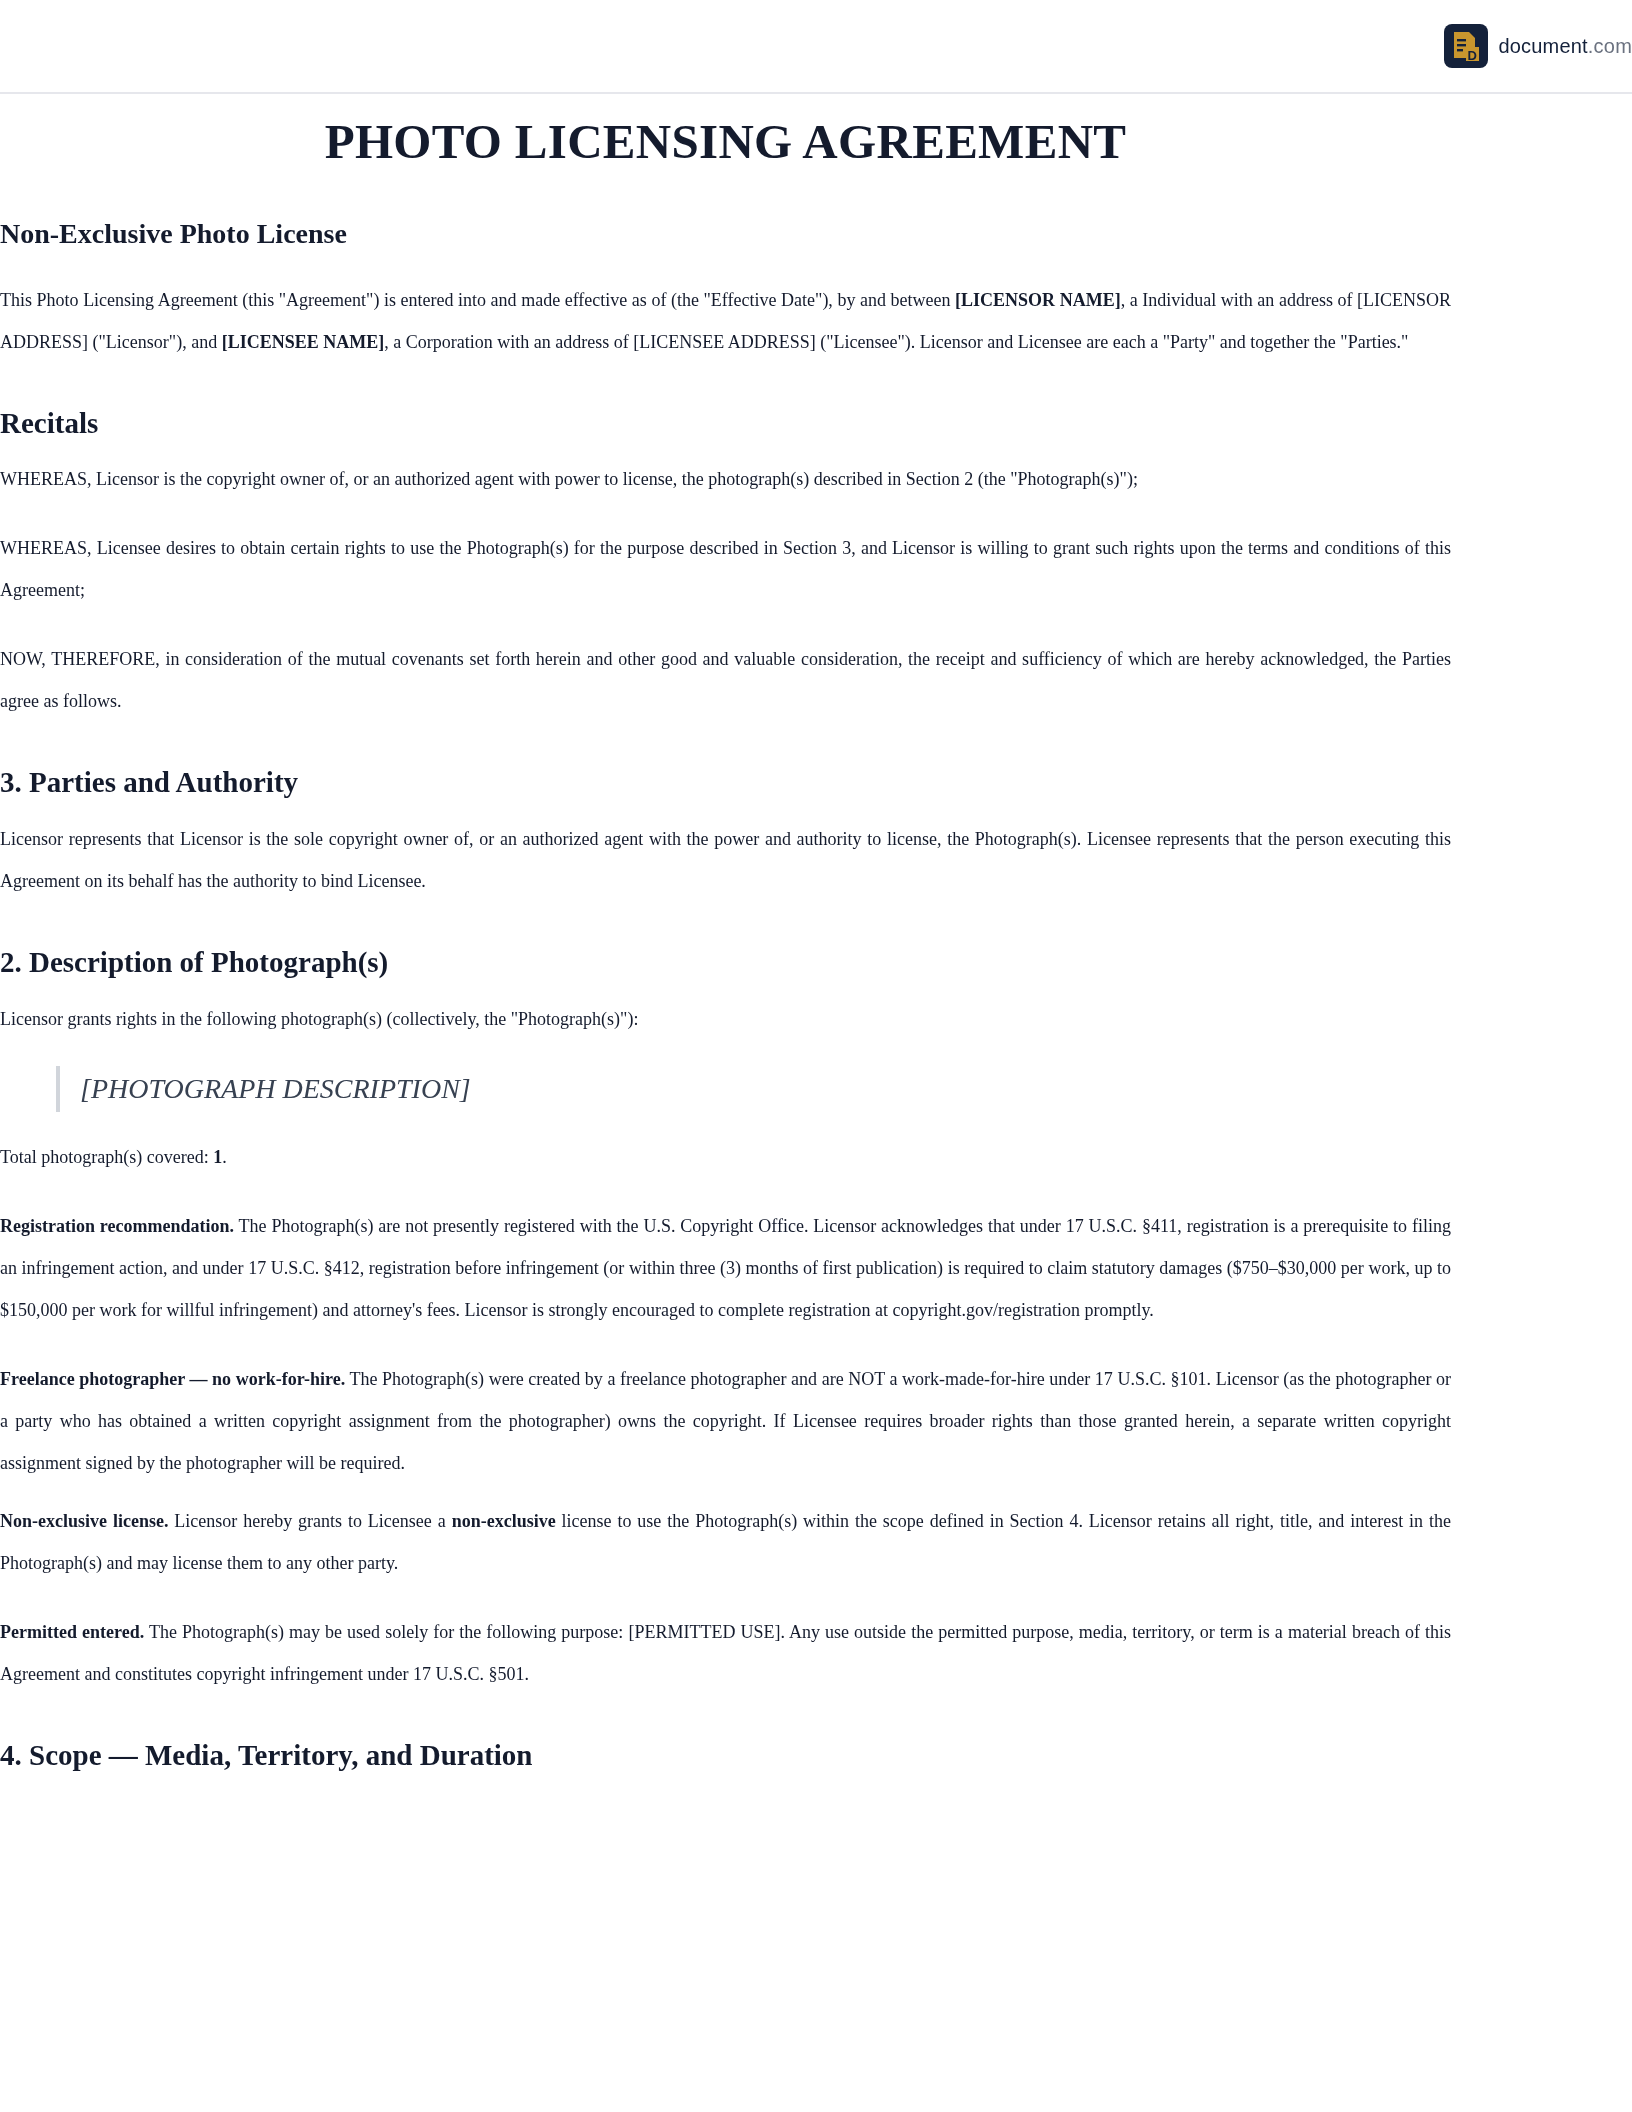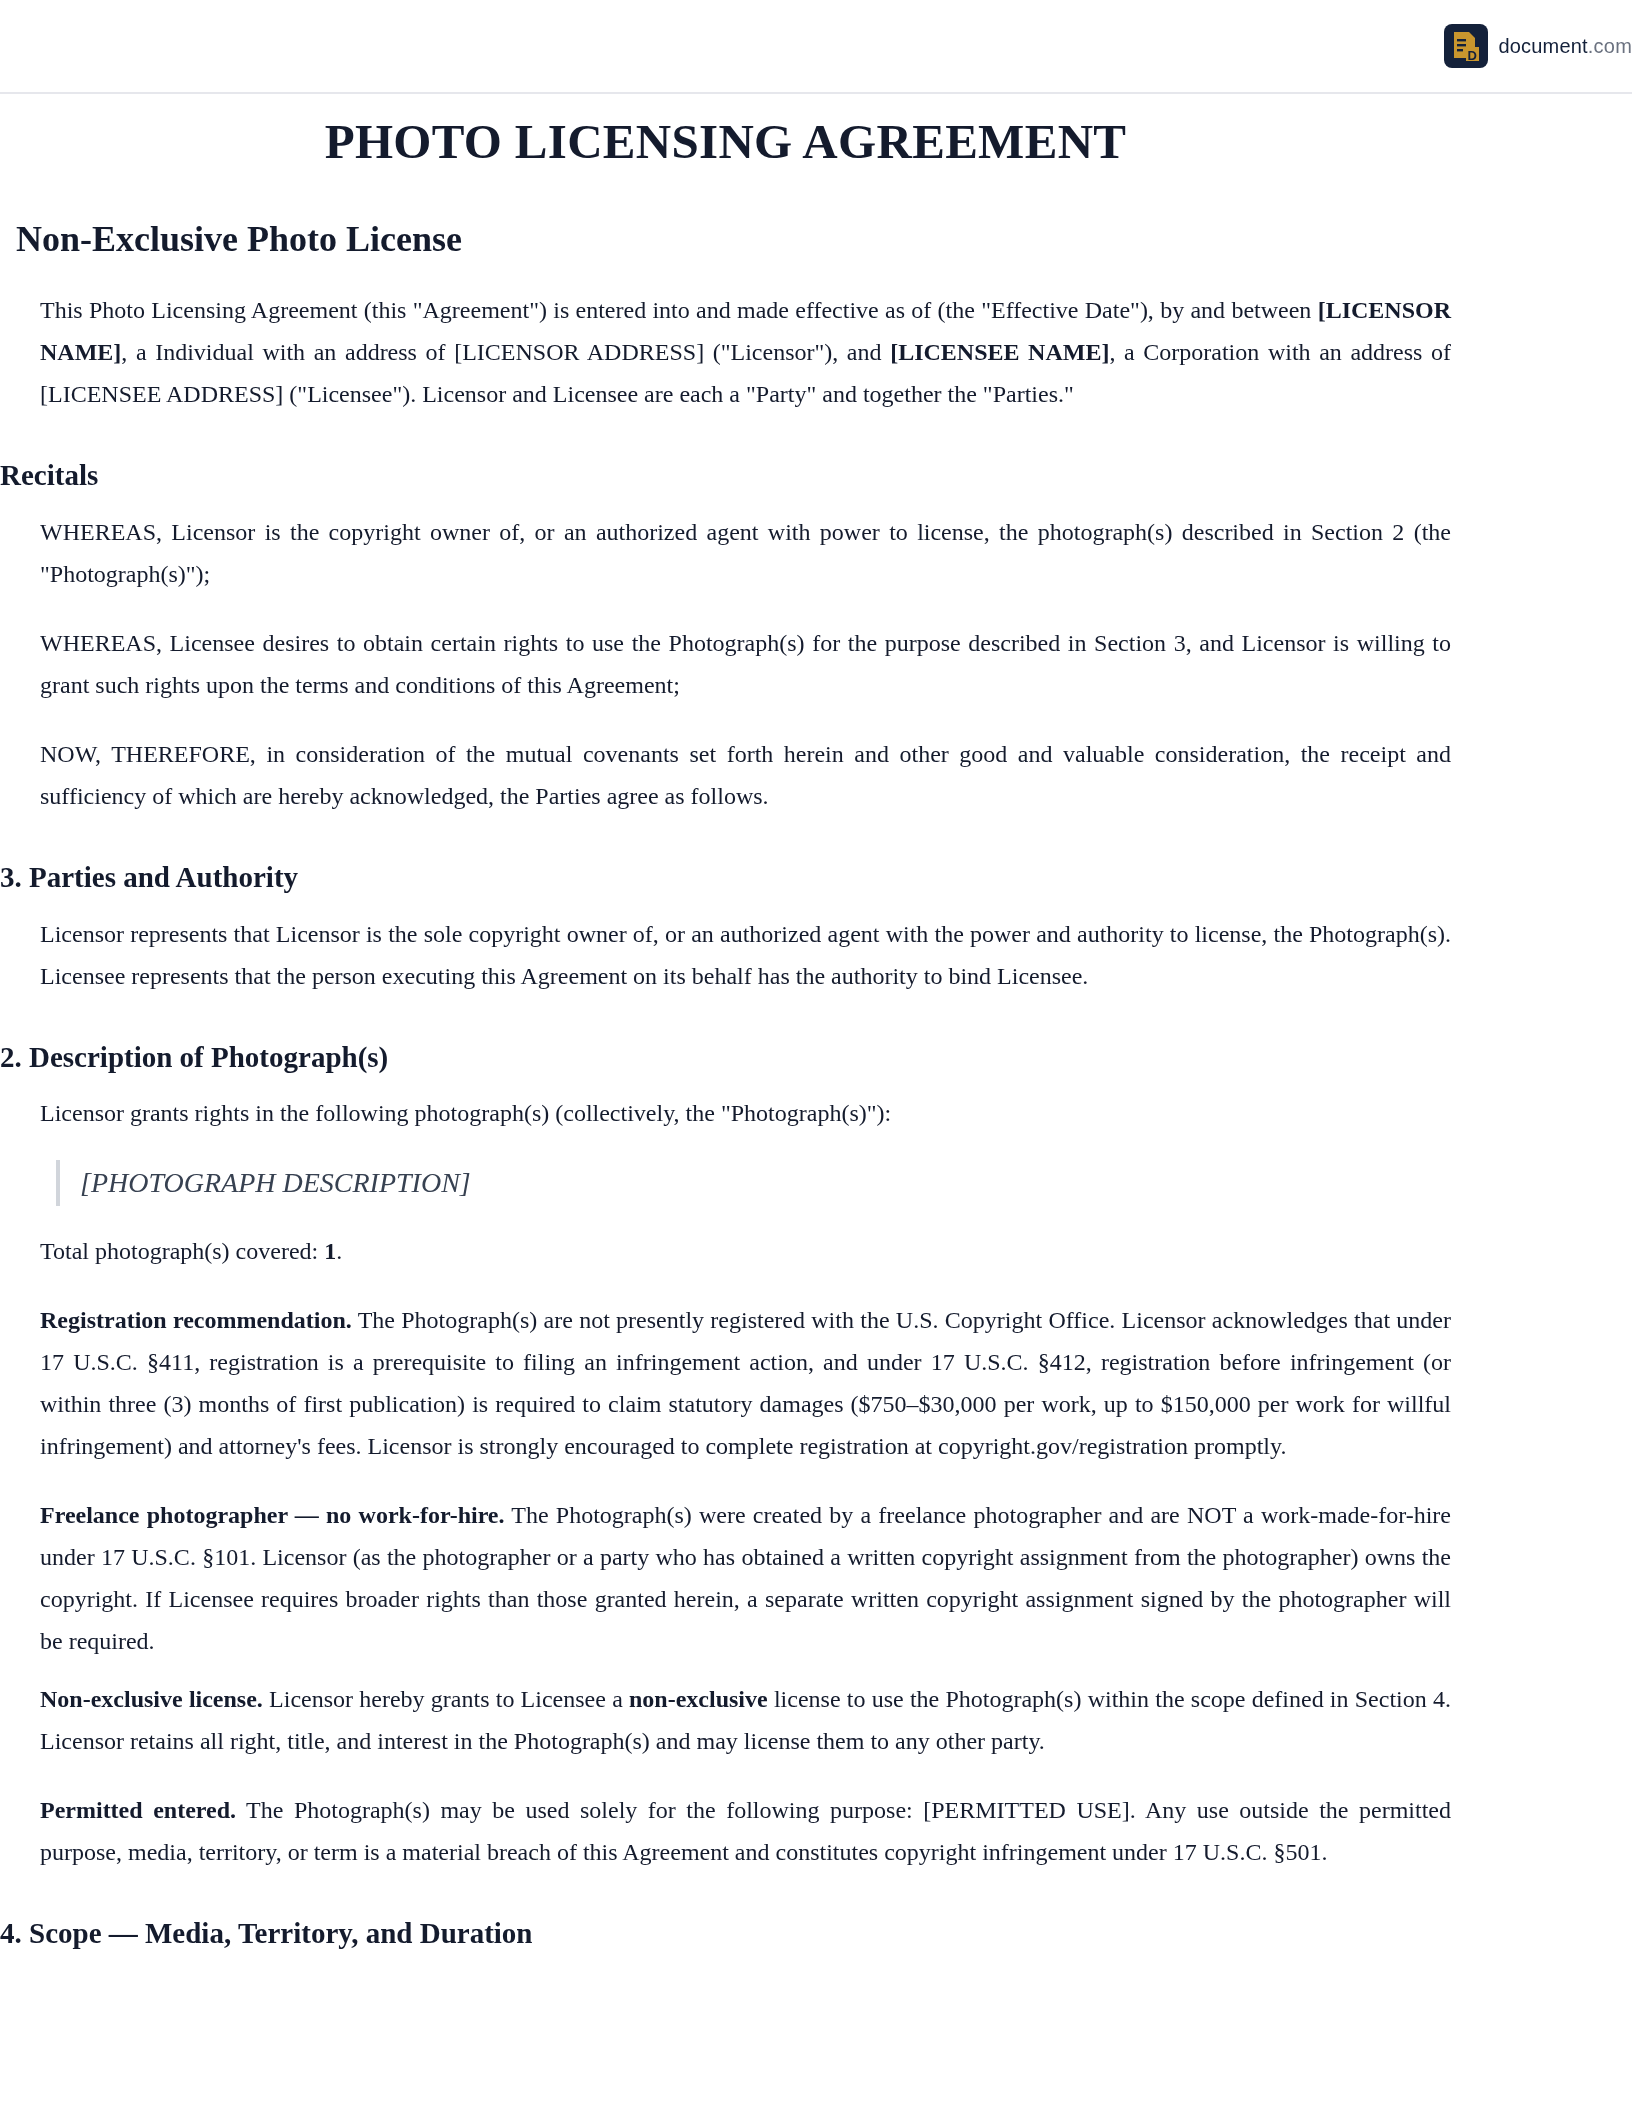--- a/index.html
+++ b/index.html
@@ -23,23 +23,23 @@
   .brand-text {
     font-family: "Liberation Sans", "DejaVu Sans", sans-serif;
     font-size: 20px; color: #14213a; letter-spacing: 0.2px;
   }
   .brand-text .tld { color: #6b7280; }
   .doc { padding: 0 0 0 0; width: 1451px; box-sizing: border-box; }
   .title {
     text-align: center; font-size: 49px; font-weight: bold;
     margin: 20px 0 0 0; line-height: 1.15; letter-spacing: 0.3px;
   }
-  .subtitle { font-size: 36px; font-weight: bold; margin: 46px 0 0 16px; line-height: 1.3; font-family: Liberation Serif, serif; }
+  .subtitle { font-size: 28px; font-weight: bold; margin: 46px 0 0 0; line-height: 1.3; font-family: Liberation Serif, serif; }
   p.body {
-    font-size: 24px; line-height: 42px; margin: 0; text-align: justify; padding-left: 40px;
+    font-size: 18px; line-height: 42px; margin: 0; text-align: justify;
   }
   h2.sec { font-size: 29px; font-weight: bold; margin: 0; line-height: 1.3; }
   .quote {
     margin: 0 0 0 56px; border-left: 4px solid #d1d5db;
     padding-left: 20px; font-style: italic; color: #374151; font-size: 28px;
     line-height: 46px;
   }
   b { font-weight: bold; }
 </style>
 </head>

